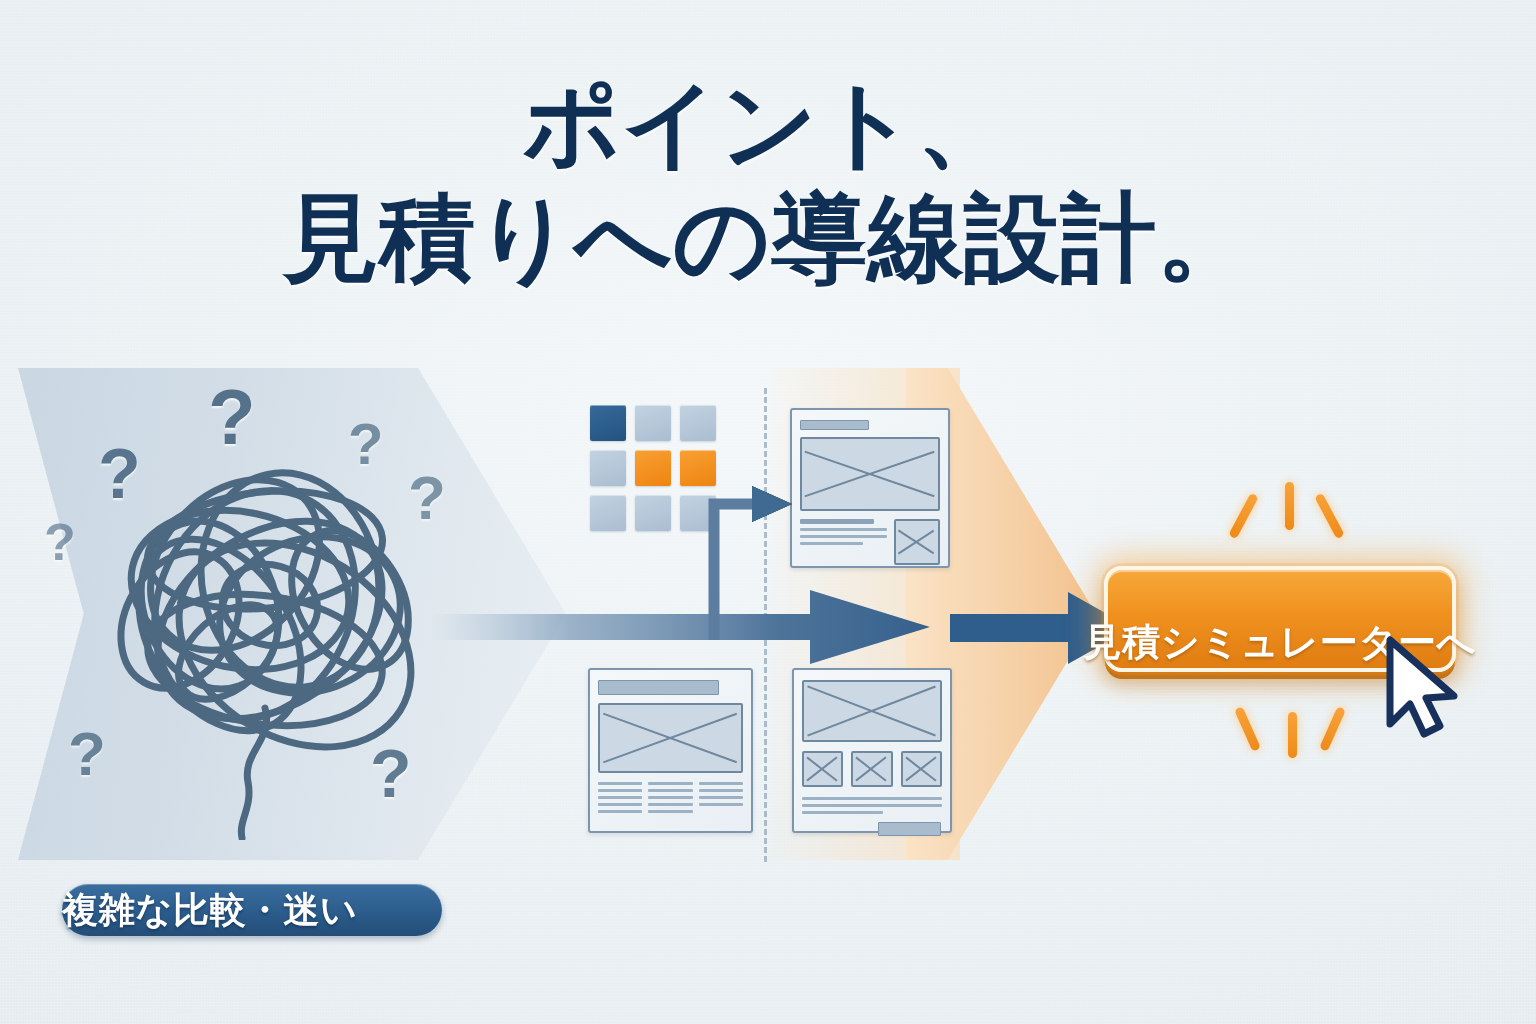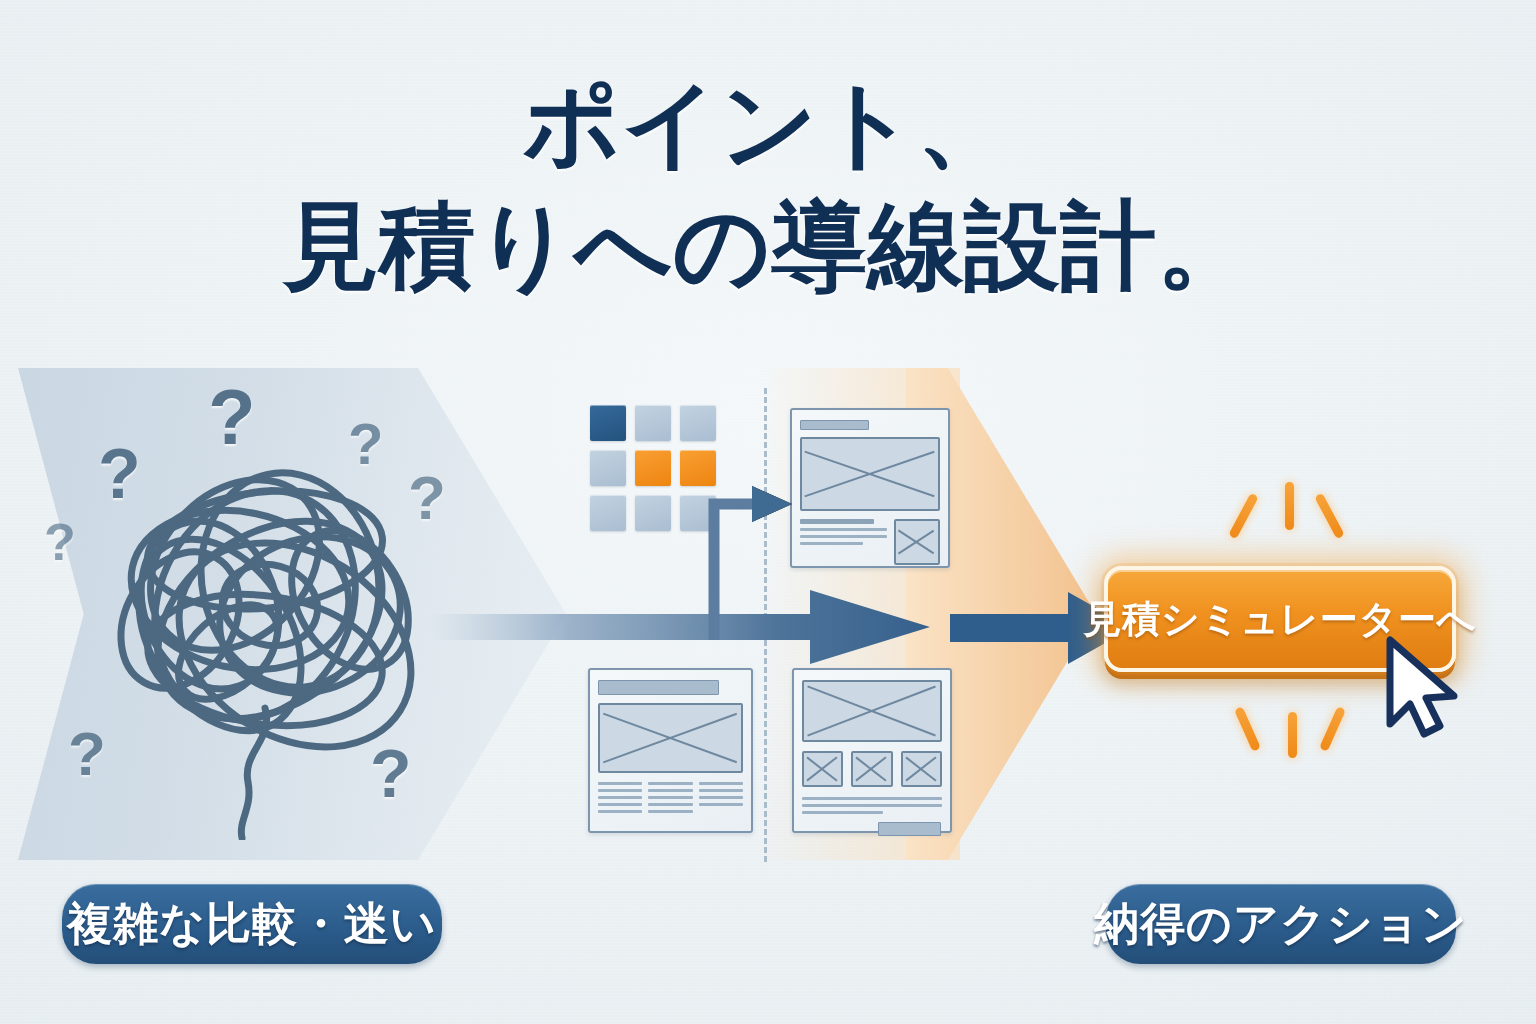--- a/index.html
+++ b/index.html
@@ -27,21 +27,21 @@
   #title{
     position:absolute;left:0;right:0;top:46px;
     text-align:center;
     color:#0f2f55;
     font-weight:700;
     letter-spacing:.01em;
     line-height:1.18;
     text-shadow:0 2px 3px rgba(255,255,255,.9), 0 1px 0 rgba(255,255,255,.8);
   }
   #title .l1{display:block;font-size:96px;}
-  #title .l2{display:block;font-size:96px;margin-top:8px;}
+  #title .l2{display:block;font-size:96px;margin-top:0;}
 
   
   .chevron{position:absolute;}
   #chev-left{
     left:18px;top:368px;width:548px;height:492px;
     background:linear-gradient(100deg,#c4d3e0 0%, #cdd9e4 35%, #dde6ed 70%, #e8eef3 100%);
     clip-path:polygon(0% 0%, 73% 0%, 100% 50%, 73% 100%, 0% 100%, 12% 50%);
     opacity:.85;
   }
   #chev-right{
@@ -100,41 +100,41 @@
     position:absolute;left:1104px;top:566px;width:352px;height:106px;
     border-radius:18px;
     background:linear-gradient(180deg,#f6a83a 0%, #f0911f 45%, #e07d12 100%);
     border:4px solid #fdf6e6;
     box-shadow:
       0 0 0 3px rgba(243,150,35,.18),
       0 0 28px 10px rgba(246,165,60,.45),
       0 8px 0 -1px #b4620c,
       0 12px 18px rgba(120,70,10,.28),
       inset 0 2px 0 rgba(255,255,255,.45);
-    display:flex;align-items:center;justify-content:center;
+    display:flex;align-items:flex-end;justify-content:center;
     box-sizing:border-box;cursor:pointer;
   }
   #cta-label{
     color:#ffffff;font-size:38px;font-weight:700;letter-spacing:.02em;
     text-shadow:0 2px 3px rgba(150,80,10,.55);
     white-space:nowrap;
   }
   .ray{position:absolute;background:linear-gradient(180deg,#f7a33a,#ef8a18);
     border-radius:8px;box-shadow:0 0 8px rgba(255,200,130,.9);}
 
   
   #cursor{position:absolute;left:1382px;top:636px;}
 
   
   .pill{
-    position:absolute;height:80px;border-radius:34px;
+    position:absolute;height:52px;border-radius:34px;
     background:linear-gradient(180deg,#3a6e9e 0%, #2b5c8c 55%, #234e78 100%);
     box-shadow:0 3px 6px rgba(40,70,100,.33), inset 0 1px 0 rgba(255,255,255,.28);
-    display:flex;align-items:center;justify-content:center;
-    color:#ffffff;font-size:45px;font-weight:700;letter-spacing:.02em;
+    display:flex;align-items:center;justify-content:flex-start;
+    color:#ffffff;font-size:36px;font-weight:700;letter-spacing:.02em;
     text-shadow:0 2px 3px rgba(20,45,75,.6);
     white-space:nowrap;box-sizing:border-box;
   }
   #pill-0{left:62px;top:884px;width:380px;}
   #pill-1{left:573px;top:884px;width:390px;}
   #pill-2{left:1106px;top:884px;width:350px;}
 </style>
 </head>
 <body>
 
@@ -287,17 +287,14 @@
   <div class="ray" style="left:1288px;top:712px;width:9px;height:46px;"></div>
   <div class="ray" style="left:1328px;top:706px;width:9px;height:46px;transform:rotate(24deg);"></div>
 
   <svg id="cursor" width="86" height="104" viewBox="0 0 86 104">
     <path d="M8 4 L8 88 L28 68 L42 98 L58 90 L44 62 L72 60 Z" fill="#ffffff" stroke="#17305c" stroke-width="7" stroke-linejoin="round"></path>
   </svg>
 
   <div class="pill" id="pill-0">
     <span>複雑な比較・迷い</span>
   </div>
-  <div class="pill" id="pill-2">
-    <span>納得のアクション</span>
-  </div>
 
 </div>
 
 </body></html>

